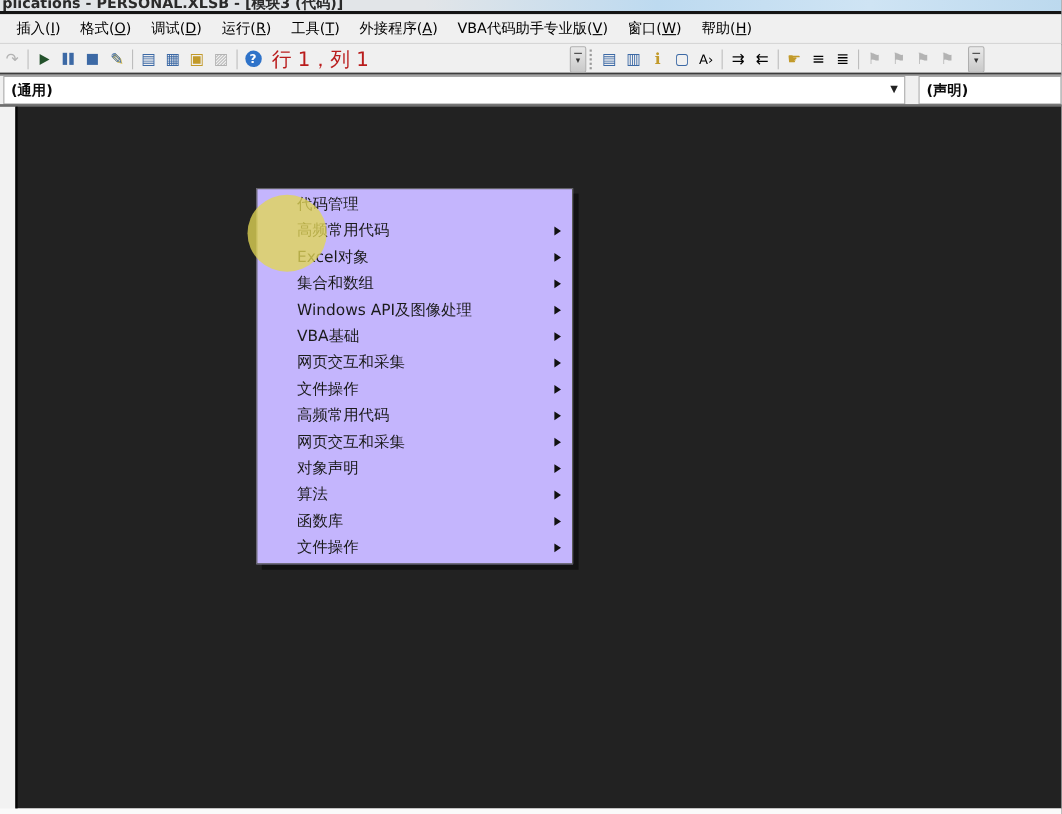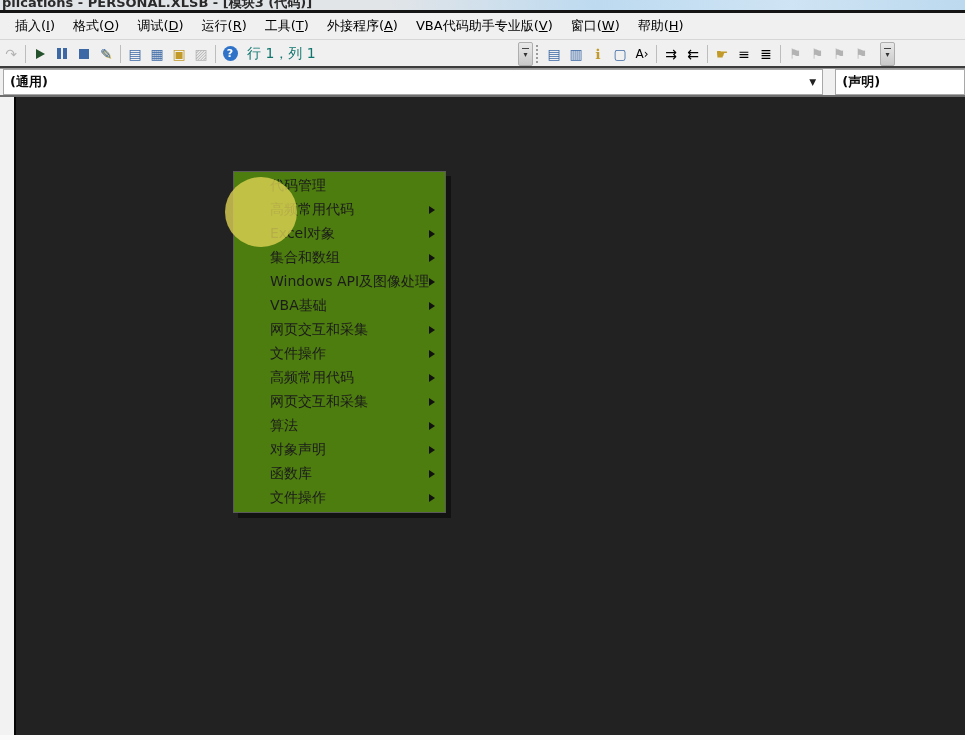--- a/index.html
+++ b/index.html
@@ -31,21 +31,21 @@
   .ti.small { font-size:12px; }
   .tsep { width:1px; height:18px; background:#bdbdbd; margin:0 3px; flex:0 0 auto; }
   .tgrip { width:3px; height:18px; border-left:2px dotted #9a9a9a; margin:0 4px 0 1px; flex:0 0 auto; }
   .blu { color:#3c69a5; } .yel { color:#c29a2a; } .gry { color:#b3b3b3; } .dsg { color:#3c69a5; text-shadow:1px 1px 0 #d8b93c; }
   .icon-play { width:0; height:0; border-left:9px solid #23522c;
     border-top:5px solid transparent; border-bottom:5px solid transparent; }
   .icon-pause { width:10px; height:11px; border-left:4px solid #3c69a5; border-right:4px solid #3c69a5; }
   .icon-stop { width:10px; height:10px; background:#3c69a5; }
   .icon-help { width:15px; height:15px; border-radius:50%; background:#2f73c9; color:#fff;
     font-size:11px; font-weight:bold; display:flex; align-items:center; justify-content:center; }
-  .pos-label { font-size:14px; color:#0f766e; margin-left:6px; white-space:nowrap; }
+  .pos-label { font-size:18px; color:#b91c1c; margin-left:6px; white-space:nowrap; }
   .ovf { width:15px; height:24px; margin-left:auto; background:linear-gradient(#e9e9e9,#c9c9c9);
     border:1px solid #aeaeae; border-radius:2px; display:flex; flex-direction:column;
     align-items:center; justify-content:center; font-size:8px; color:#333; cursor:default; }
   .ovf::before { content:""; width:7px; height:1px; background:#444; margin-bottom:1px; }
 
   
   .comborow { position:absolute; left:0; top:68px; width:965px; height:27px; background:#f0f0f0;
     border-top:1px solid #9a9a9a; display:flex; align-items:center; overflow:hidden; }
   .combo { height:21px; background:#fff; border:1px solid #a8a8a8; display:flex;
     align-items:center; padding:12px 6px; }
@@ -55,21 +55,21 @@
   .combo-arrow { margin-left:auto; font-size:9px; color:#222; }
 
   
   .codearea { position:absolute; left:0; top:95px; width:965px; height:640px;
     background:#222222; border-top:2px solid #6e6e6e; }
   .margin-strip { position:absolute; left:0; top:0; width:14px; height:640px; background:#f2f2f2; }
   .margin-line { position:absolute; left:14px; top:0; width:2px; height:640px; background:#050505; }
   .bottom-strip { position:absolute; left:0; top:735px; width:965px; height:5px; background:#fafafa; }
 
   
-  .ctx-menu { position:absolute; left:233px; top:171px; width:213px; background:#4d7c0f;
+  .ctx-menu { position:absolute; left:233px; top:171px; width:288px; background:#c4b5fd;
     border:1px solid #5a5a5a; box-shadow:5px 5px 0 rgba(0,0,0,0.45); padding:2px 0; z-index:40; }
   .ctx-item { height:24px; display:flex; align-items:center; padding:0 10px 0 36px; cursor:default; }
   .ctx-label { font-size:14px; color:#1b1b1b; white-space:nowrap; }
   .ctx-arrow { margin-left:auto; width:0; height:0; border-left:6px solid #111;
     border-top:4px solid transparent; border-bottom:4px solid transparent; }
 
   
   .click-highlight { position:absolute; left:225px; top:177px; width:72px; height:70px;
     border-radius:50%; background:#e2d655; opacity:0.78; z-index:50; pointer-events:none; }
 </style>
@@ -195,28 +195,28 @@
   </div>
       <div class="ctx-item">
     <span class="ctx-label">高频常用代码</span>
     <span class="ctx-arrow"></span>
   </div>
       <div class="ctx-item">
     <span class="ctx-label">网页交互和采集</span>
     <span class="ctx-arrow"></span>
   </div>
       <div class="ctx-item">
+    <span class="ctx-label">对象声明</span>
+    <span class="ctx-arrow"></span>
+  </div>
+      <div class="ctx-item">
     <span class="ctx-label">算法</span>
     <span class="ctx-arrow"></span>
   </div>
       <div class="ctx-item">
-    <span class="ctx-label">对象声明</span>
-    <span class="ctx-arrow"></span>
-  </div>
-      <div class="ctx-item">
     <span class="ctx-label">函数库</span>
     <span class="ctx-arrow"></span>
   </div>
       <div class="ctx-item">
     <span class="ctx-label">文件操作</span>
     <span class="ctx-arrow"></span>
   </div>
     </div>
 
   <div class="click-highlight"></div>

